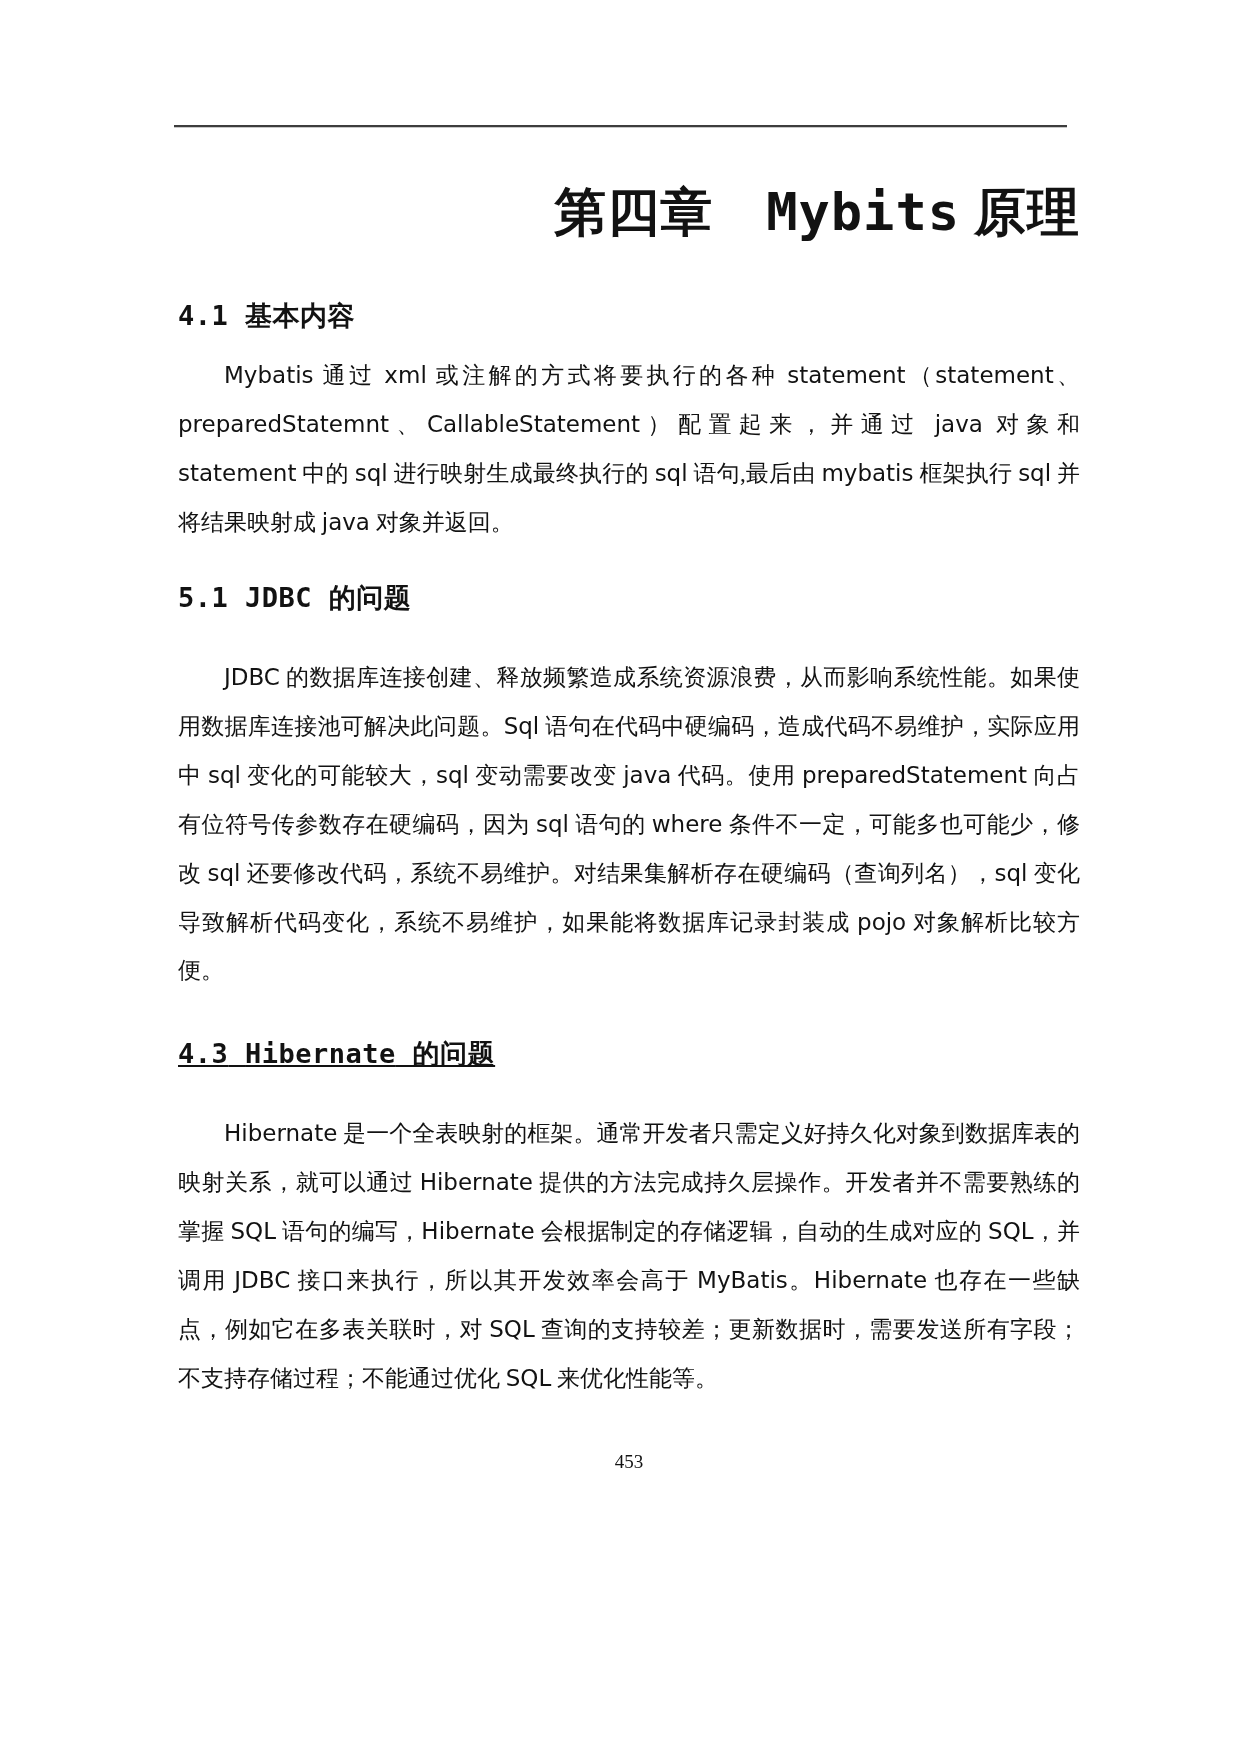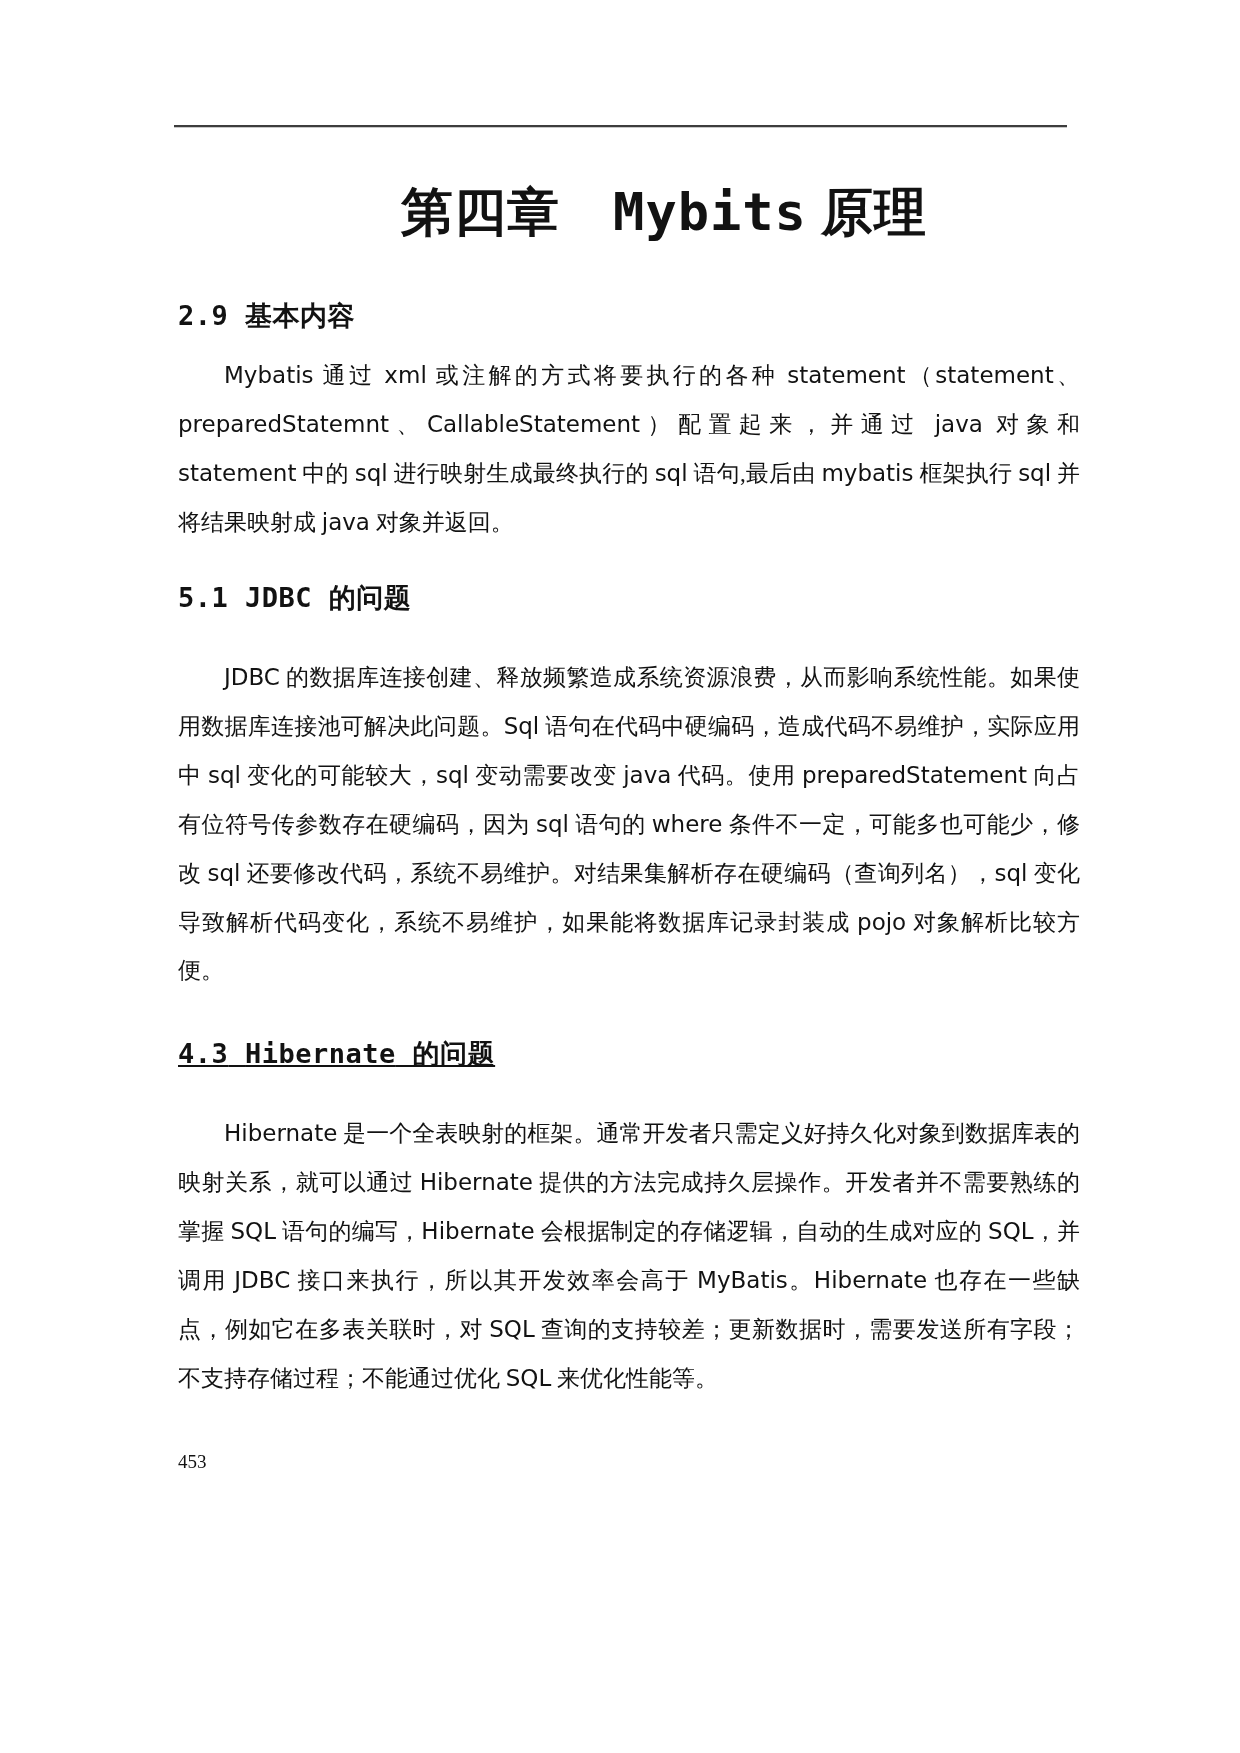--- a/index.html
+++ b/index.html
@@ -20,21 +20,21 @@
     width: 893px;
     height: 2px;
     background: #3d3d3d;
     border-bottom: 1px solid #c8c8c8;
   }
   .title {
     margin-top: 55px;
     font-size: 52px;
     line-height: 58px;
     font-weight: bold;
-    text-align: center;
+    text-align: right;
     text-indent: 70px;
     white-space: pre-wrap;
     letter-spacing: 1px;
     font-family: "Liberation Serif", serif;
   }
   .title .latin {
     font-family: "DejaVu Sans Mono", "Liberation Mono", monospace;
   }
   h2 {
     margin: 0;
@@ -58,34 +58,35 @@
   .mt-p1   { margin-top: 39px; }
   .mt-p2   { margin-top: 18px; }
   .mt-h2-2 { margin-top: 34px; }
   .mt-p3   { margin-top: 38px; }
   .mt-h2-3 { margin-top: 42px; text-decoration: underline; }
   .mt-p4   { margin-top: 38px; }
   .page-number {
     margin-top: 47px;
     font-size: 19px;
     line-height: 24px;
+    text-align: center;
     text-indent: 0;
     font-family: "Liberation Serif", serif;
   }
 </style>
 </head>
 <body>
 
 <div class="content">
 
   <div class="rule"></div>
 
   <div class="title mix">第四章　<span class="latin">Mybits</span> 原理</div>
 
-  <h2 class="mix mt-h2-1"><span class="latin">2.9</span> 基本内容</h2>
+  <h2 class="mix mt-h2-1"><span class="latin">4.1</span> 基本内容</h2>
 
 
   <p class="mix mt-p2"><span class="latin">Mybatis</span> 通过 <span class="latin">xml</span> 或注解的方式将要执行的各种 <span class="latin">statement</span>（<span class="latin">statement</span>、<span class="latin">preparedStatemnt</span>、<span class="latin">CallableStatement</span>）配置起来，并通过 <span class="latin">java</span> 对象和 <span class="latin">statement</span> 中的 <span class="latin">sql</span> 进行映射生成最终执行的 <span class="latin">sql</span> 语句,最后由 <span class="latin">mybatis</span> 框架执行 <span class="latin">sql</span> 并将结果映射成 <span class="latin">java</span> 对象并返回。</p>
 
   <h2 class="mix mt-h2-2"><span class="latin">5.1</span> <span class="latin">JDBC</span> 的问题</h2>
 
   <p class="mix mt-p3"><span class="latin">JDBC</span> 的数据库连接创建、释放频繁造成系统资源浪费，从而影响系统性能。如果使用数据库连接池可解决此问题。<span class="latin">Sql</span> 语句在代码中硬编码，造成代码不易维护，实际应用中 <span class="latin">sql</span> 变化的可能较大，<span class="latin">sql</span> 变动需要改变 <span class="latin">java</span> 代码。使用 <span class="latin">preparedStatement</span> 向占有位符号传参数存在硬编码，因为 <span class="latin">sql</span> 语句的 <span class="latin">where</span> 条件不一定，可能多也可能少，修改 <span class="latin">sql</span> 还要修改代码，系统不易维护。对结果集解析存在硬编码（查询列名），<span class="latin">sql</span> 变化导致解析代码变化，系统不易维护，如果能将数据库记录封装成 <span class="latin">pojo</span> 对象解析比较方便。</p>
 
   <h2 class="mix mt-h2-3"><span class="latin">4.3</span> <span class="latin">Hibernate</span> 的问题</h2>
 

